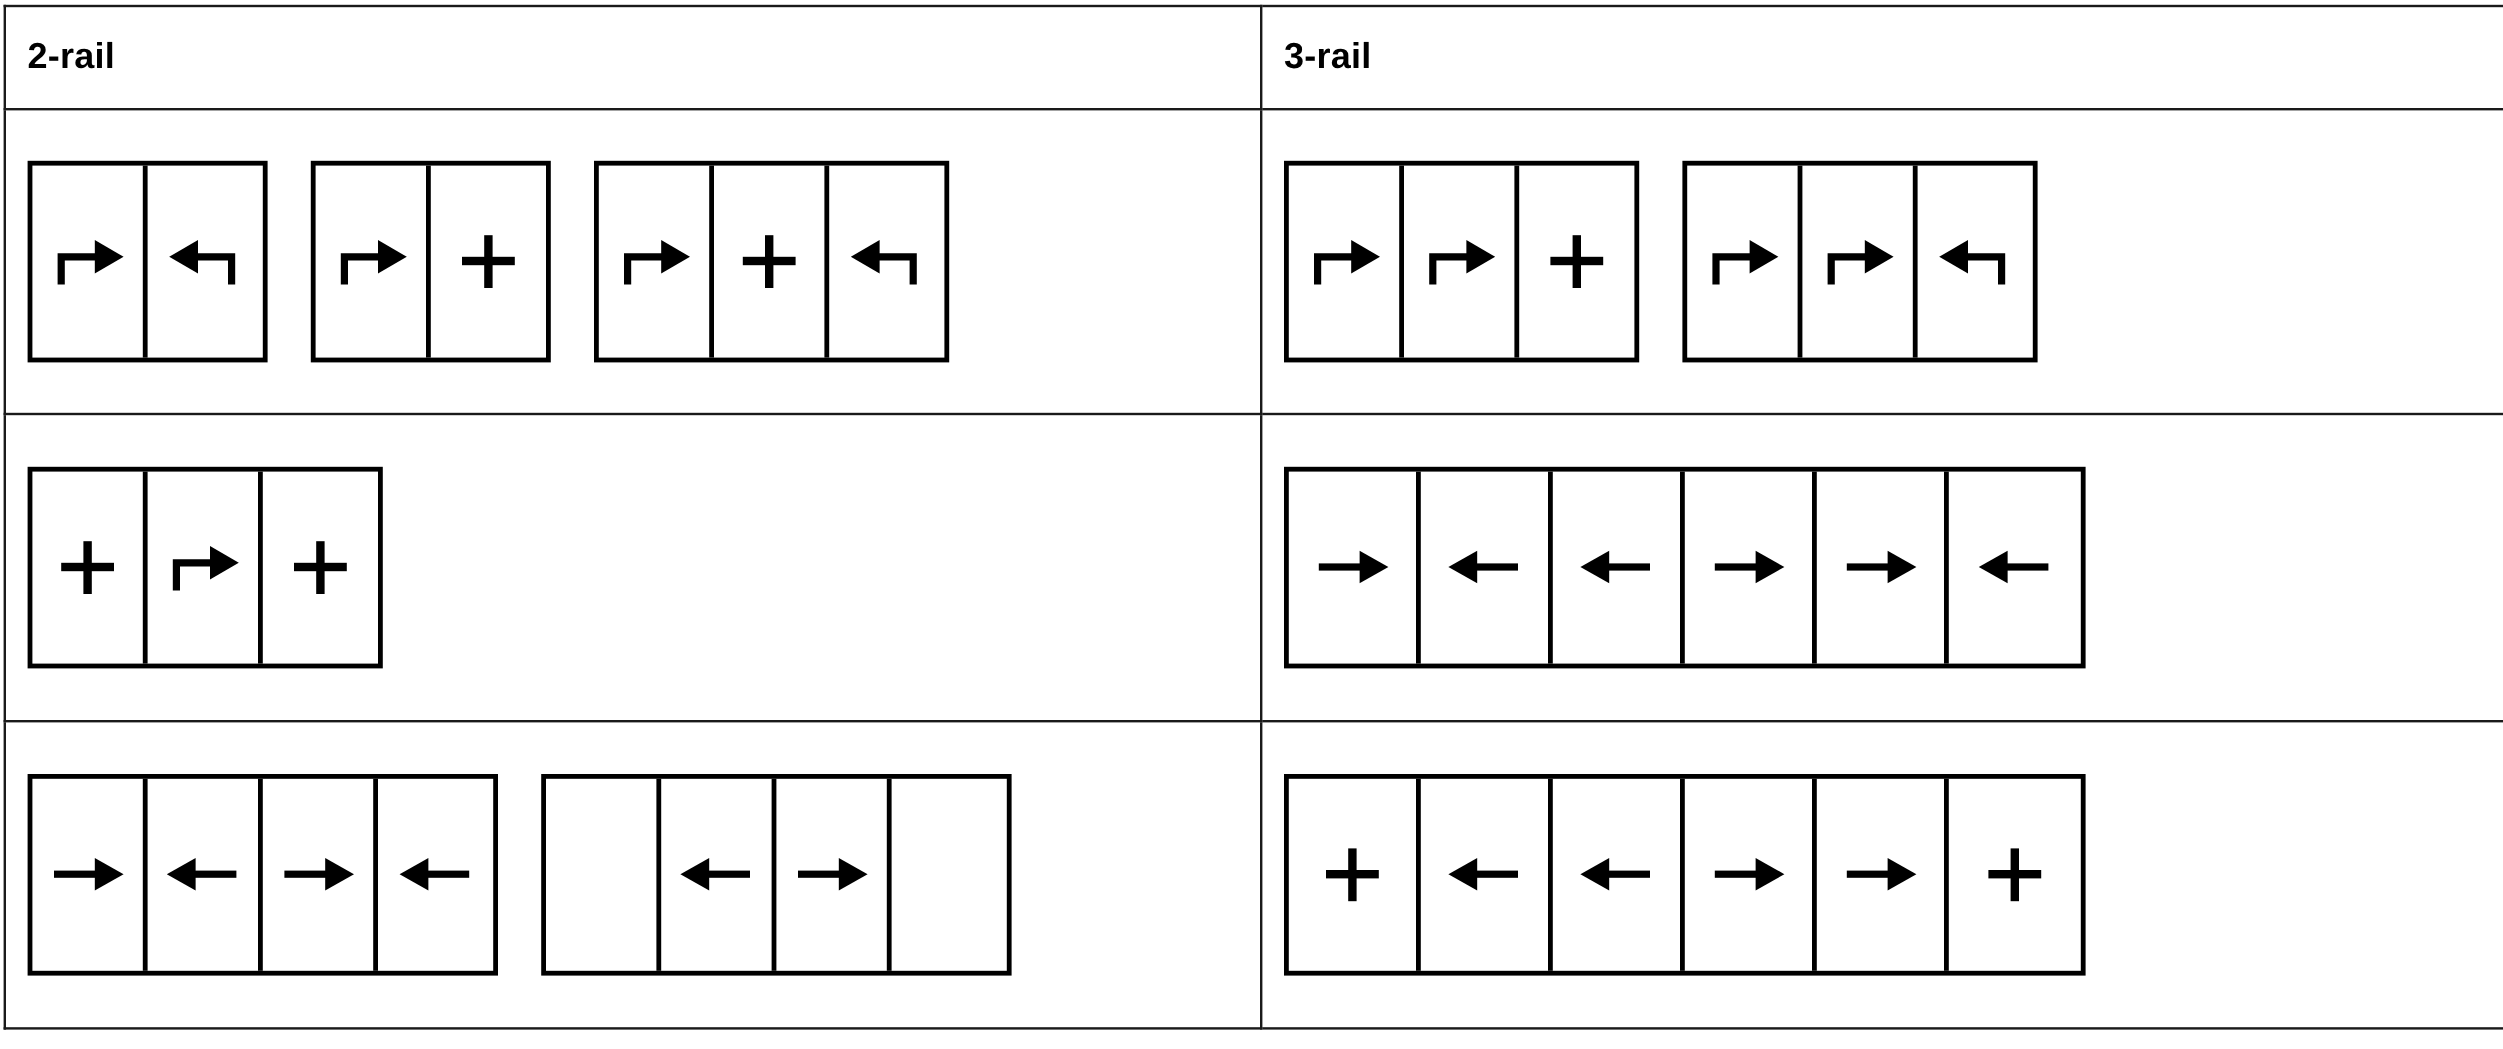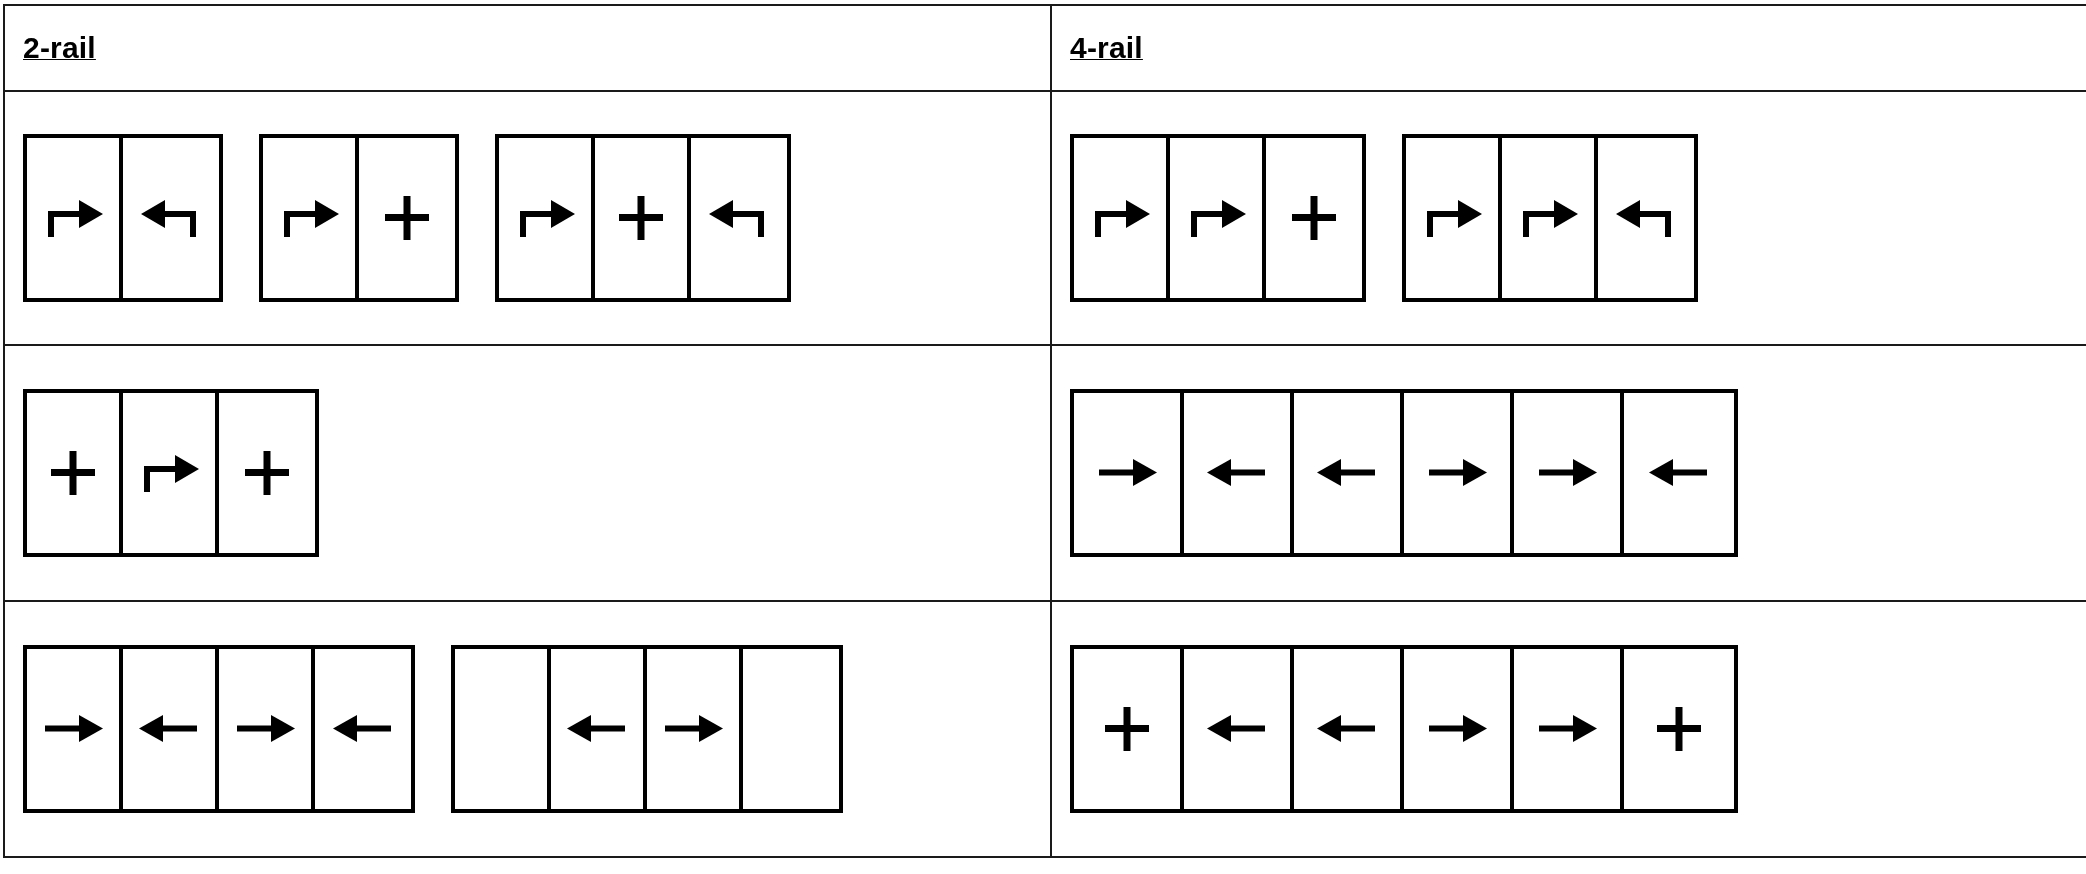--- a/index.html
+++ b/index.html
@@ -36,21 +36,20 @@
     padding: 0;
   }
 
   td.col-2rail { width: 1027px; }
   td.col-3rail { width: 1049px; }
 
   
   tr.header-row td {
     height: 84px;
     padding: 0 0 0 18px;
-    text-decoration: underline;
   }
   .col-title {
     font-size: 30px;
     font-weight: bold;
     letter-spacing: 0.2px;
     line-height: 1;
     color: #000;
   }
 
   
@@ -107,21 +106,21 @@
 <body>
 
 <div class="page">
   <table class="rail-table">
     <tbody>
       <tr class="header-row">
         <td class="col-2rail">
           <span class="col-title">2-rail</span>
         </td>
         <td class="col-3rail">
-          <span class="col-title">4-rail</span>
+          <span class="col-title">3-rail</span>
         </td>
       </tr>
 
       <tr class="body-row row-h1">
         <td class="col-2rail">
           <div class="fig-strip">
               <div class="figure">
                 <div class="cellbox">
                   <svg viewBox="0 0 68 62" class="glyph">
                     <path d="M12 50 L12 27 L44 27" fill="none" stroke="#000" stroke-width="6" stroke-linecap="butt" stroke-linejoin="miter"></path>

